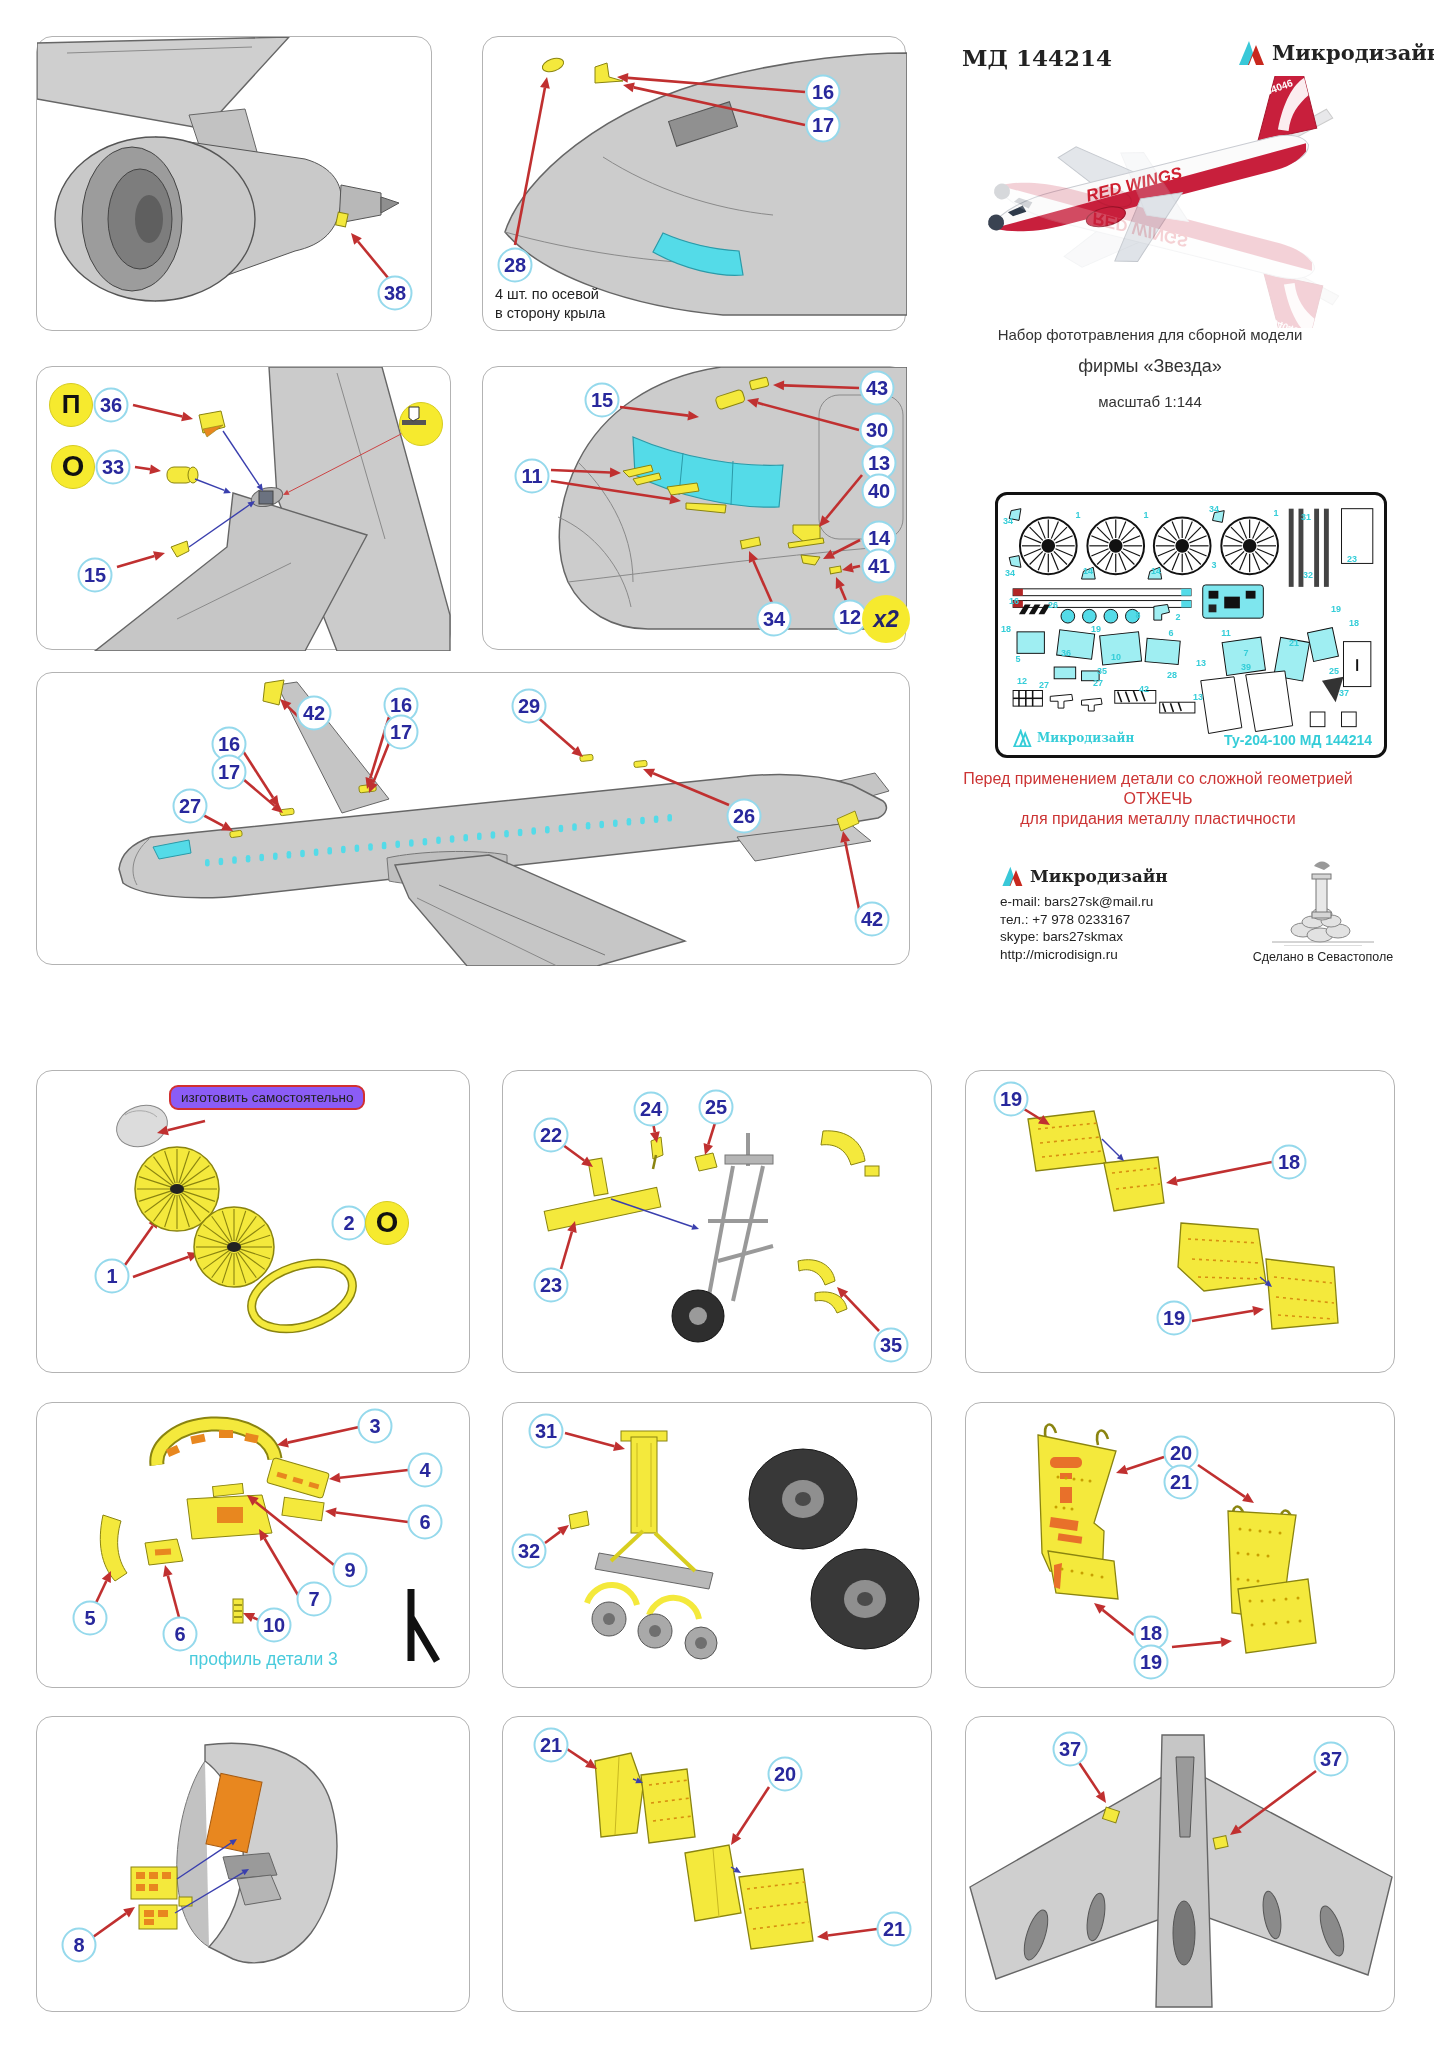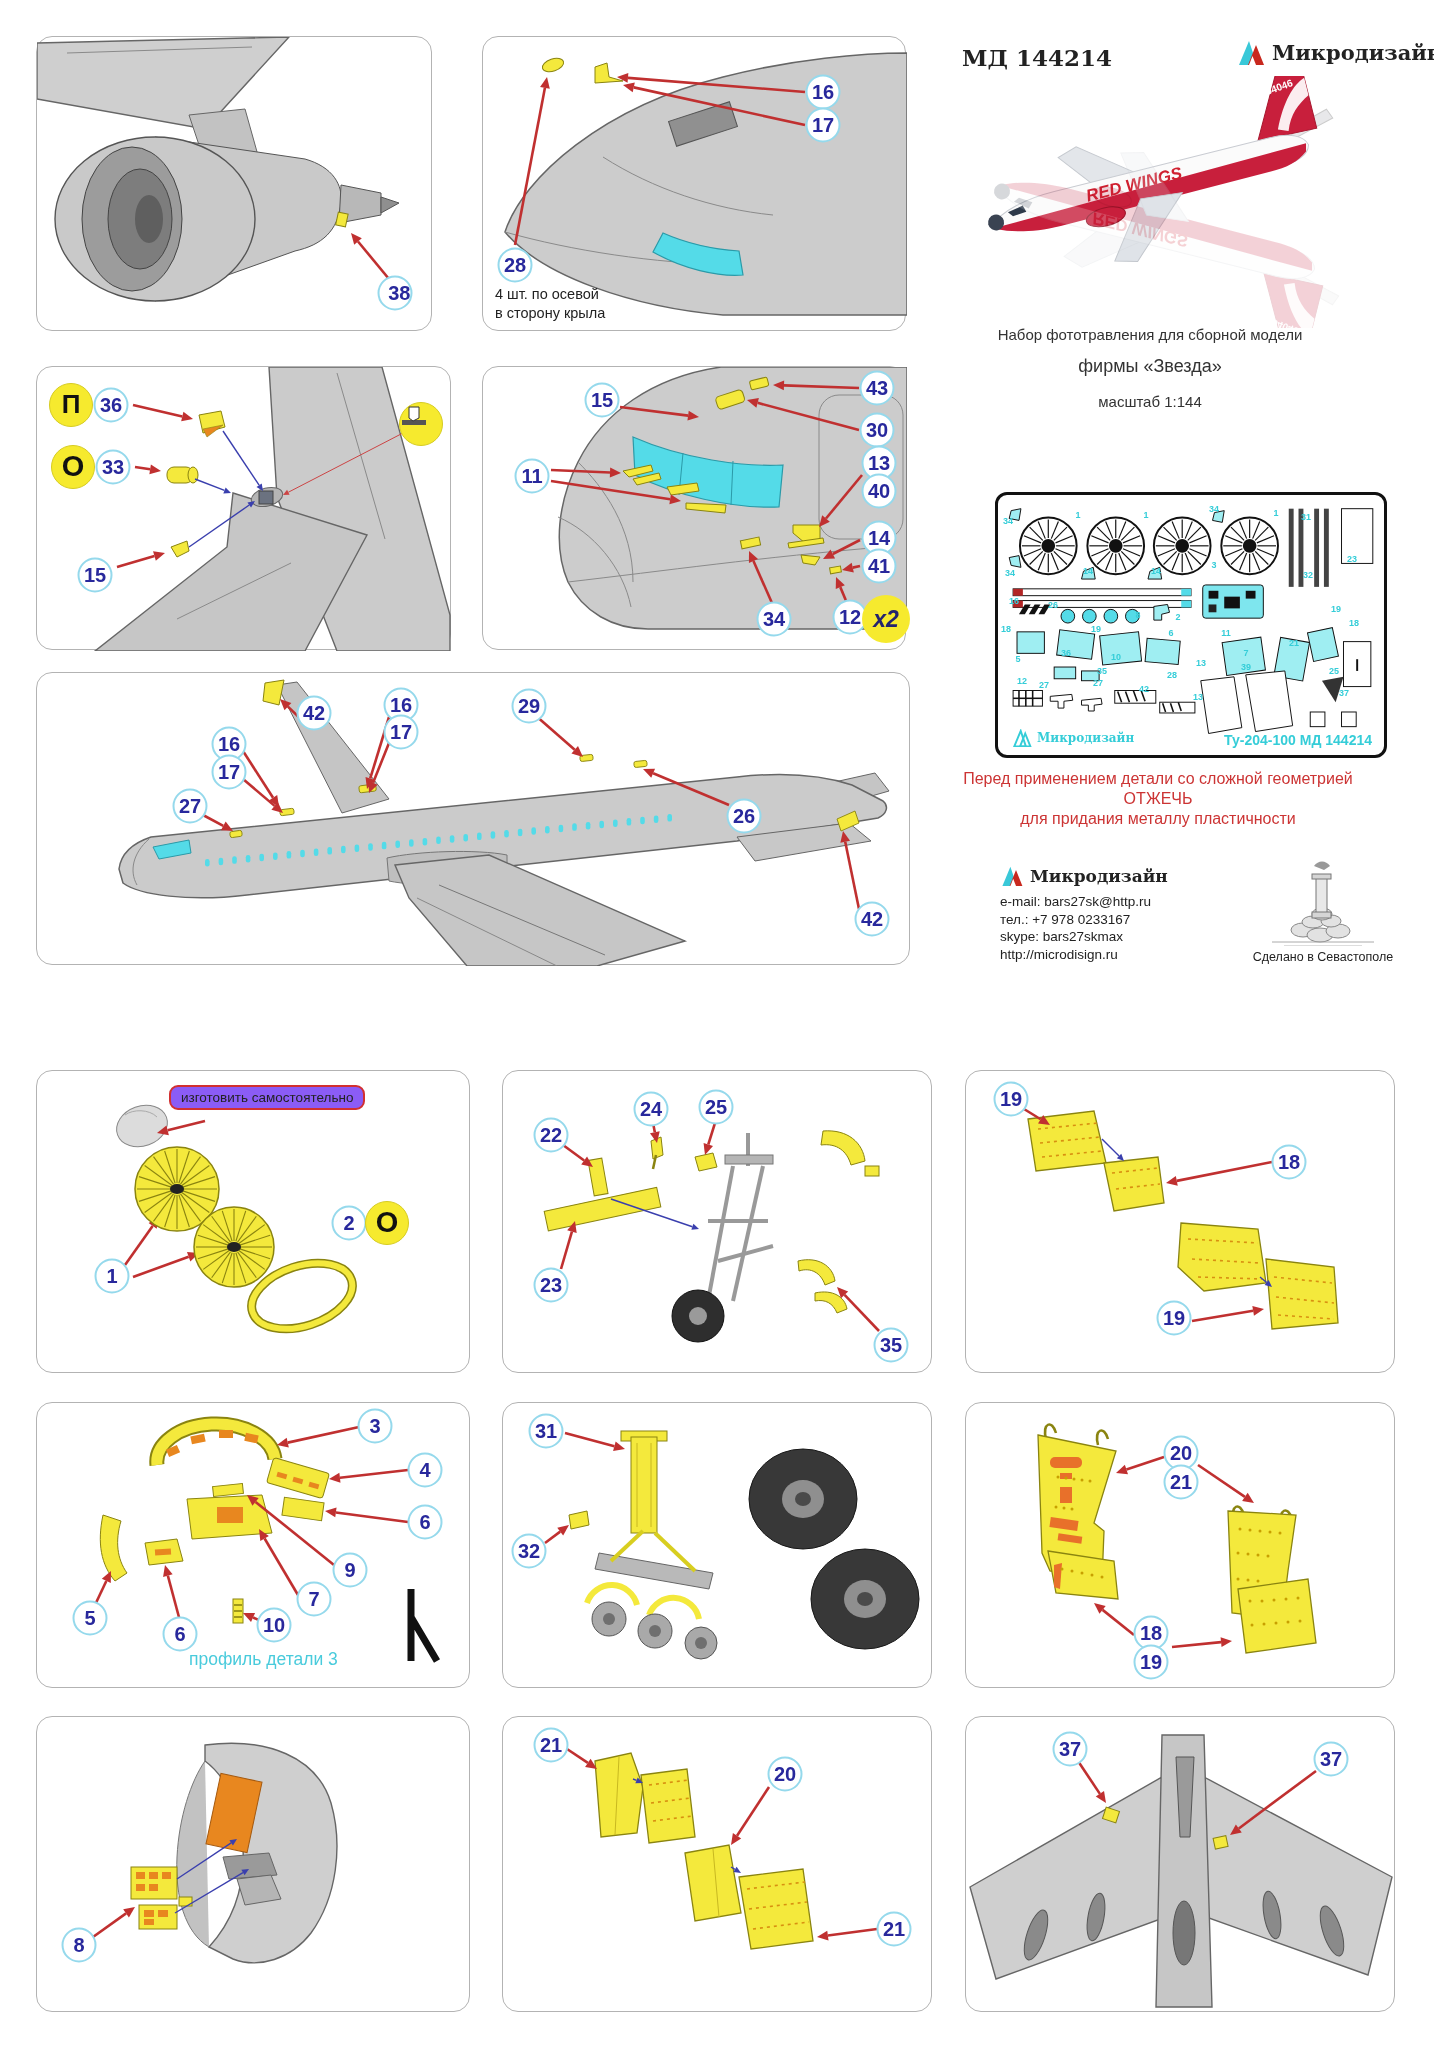--- a/index.html
+++ b/index.html
@@ -37,21 +37,21 @@
     <ellipse cx="118" cy="182" rx="100" ry="82" fill="#c9c9c9" stroke="#555" stroke-width="1.4"></ellipse>
     <ellipse cx="95" cy="182" rx="50" ry="72" fill="#9c9c9c" stroke="#444"></ellipse>
     <ellipse cx="103" cy="182" rx="32" ry="50" fill="#7d7d7d" stroke="#444"></ellipse>
     <ellipse cx="112" cy="182" rx="14" ry="24" fill="#5f5f5f"></ellipse>
     <polygon points="304,148 344,156 344,178 302,186" fill="#b8b8b8" stroke="#555"></polygon>
     <polygon points="344,160 362,166 344,176" fill="#8f8f8f" stroke="#555"></polygon>
     <rect x="300" y="176" width="10" height="13" fill="#f4e93c" stroke="#8a8410" transform="rotate(12 305 182)"></rect>
   <line x1="352" y1="242" x2="321.0056959169592" y2="204.48057926789798" stroke="#c03030" stroke-width="2.6"></line>
       <polygon points="314,196 317.18943524640514,207.63314243052963 324.8219565875133,201.32801610526633" fill="#c03030"></polygon>
     </svg>
-<div class="co" style="left: 358px; top: 256px; text-align: right;">38</div>
+<div class="co" style="left: 358px; top: 256px;">38</div>
   </div>
 
 <div class="panel" id="panel-pB" style="left:482px;top:36px;width:424px;height:295px;">
   <svg id="svg-pB" viewBox="0 0 424 295" width="424" height="295">
     <path d="M22,195 C40,140 120,70 240,40 C310,22 380,16 424,16 L424,278 L240,278 C150,270 60,240 22,195 Z" fill="#cccccc" stroke="#666" stroke-width="1.5"></path>
     <path d="M22,195 C90,214 170,226 248,228" fill="none" stroke="#8a8a8a"></path>
     <path d="M120,120 C170,152 230,172 290,178" fill="none" stroke="#8a8a8a"></path>
     <rect x="188" y="74" width="64" height="26" fill="#909090" stroke="#555" transform="rotate(-18 220 87)"></rect>
     <path d="M170,215 C200,232 235,240 260,238 L256,214 C226,212 198,204 180,196 Z" fill="#54dbe8" stroke="#2b9aa8" stroke-width="1.2"></path>
     <ellipse cx="70" cy="28" rx="11" ry="6" fill="#f4e93c" stroke="#8a8410" transform="rotate(-18 70 28)"></ellipse>
@@ -502,21 +502,21 @@
 <div style="position:absolute;left:1000px;top:864px;">
   <div class="brandline">
     <svg width="24" height="23" viewBox="0 0 30 28">
       <polygon points="3,27 13,3 21,27" fill="#39c8d8"></polygon>
       <polygon points="12,27 20,7 28,27" fill="#c8281e"></polygon>
       <polygon points="13,27 16.5,18 20,27" fill="#ffffff"></polygon>
     </svg>
     <span class="brandtext" style="font-size:17px;">Микродизайн</span>
   </div>
   <div style="font-size:13.5px;line-height:17.5px;margin-top:6px;">
-    <div>e-mail: bars27sk@http.ru</div>
+    <div>e-mail: bars27sk@mail.ru</div>
     <div>тел.: +7 978 0233167</div>
     <div>skype: bars27skmax</div>
     <div>http://microdisign.ru</div>
   </div>
 </div>
 
 <div style="position:absolute;left:1248px;top:854px;width:150px;text-align:center;">
   <svg width="130" height="92" viewBox="0 0 130 92">
     <g fill="#e2e2e2" stroke="#888">
       <ellipse cx="45" cy="76" rx="12" ry="7"></ellipse>

